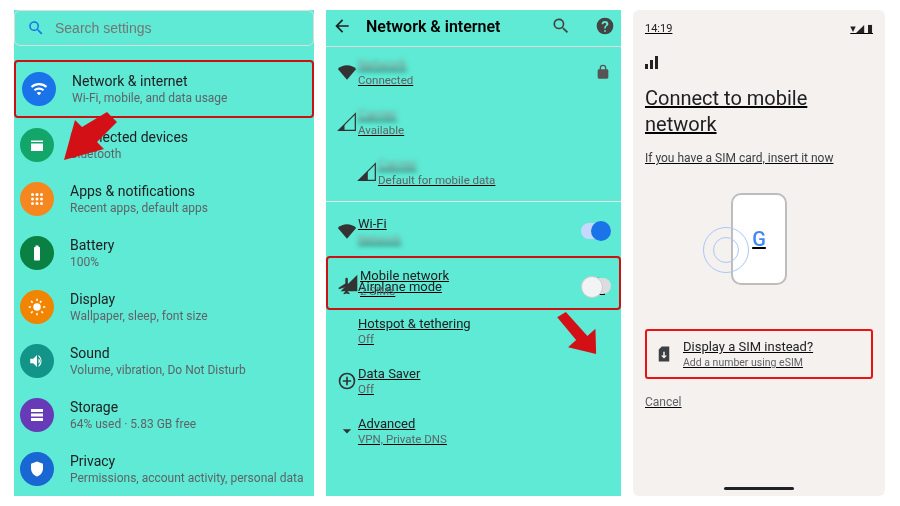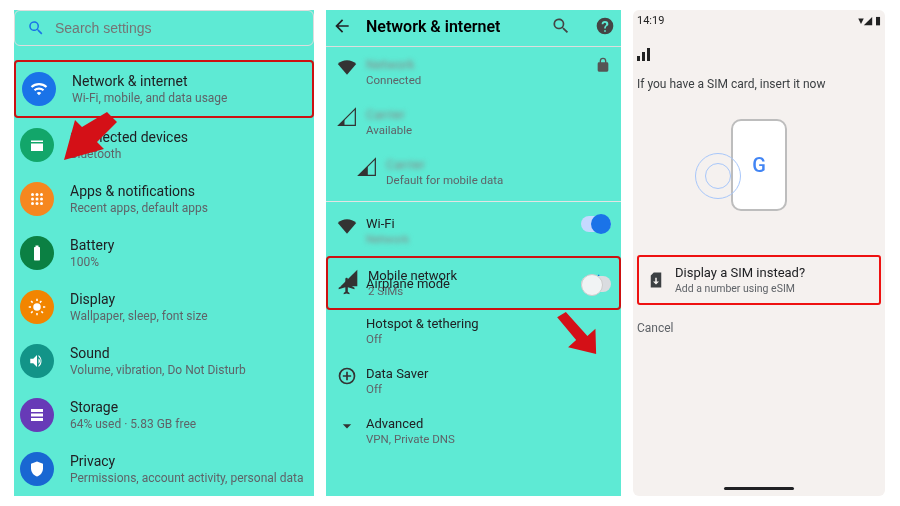--- a/index.html
+++ b/index.html
@@ -8,21 +8,21 @@
       height: 506px;
       font-family: Roboto, Arial, sans-serif;
       background: #fff;
       display: flex;
       gap: 12px;
       padding: 10px 14px;
     }
     .col { background:#5eead4; }
     .col1 { width: 300px; }
     .col2 { width: 295px; }
-    .col3 { width: 252px; background:#f5f1ef; border-radius:6px; position:relative; padding:4px; }
+    .col3 { width: 252px; background:#f5f1ef; border-radius:6px; position:relative; padding:12px;text-decoration:underline; }
 
     
     .search-box {
       display:flex; align-items:center;
       border:1px solid #ddd; border-radius:6px;
       padding:8px 12px; gap:10px;
       margin-bottom:14px;
       color:#5f6368;
     }
     .search-box input {
@@ -46,22 +46,23 @@
 
     
     .c2-header {
       display:flex; align-items:center; gap:14px;
       padding:6px 6px 10px; border-bottom:1px solid #ddd;
     }
     .c2-header .back { width:20px; height:20px; }
     .c2-header .title { font-weight:600; font-size:16px; flex:1; }
     .c2-header .ricon { width:20px; height:20px; fill:#444; }
     .c2-row {
-      display:flex; align-items:flex-start; gap:8px;
+      display:flex; align-items:center; gap:0;
       padding:10px 10px;
+      text-decoration:underline;
     }
     .c2-row .lead { width:22px; display:flex; justify-content:center; }
     .c2-row .lead svg { width:20px; height:20px; fill:#333; }
     .c2-row .info .t1 { font-size:13px; color:#202124; }
     .c2-row .info .t2 { font-size:11.5px; color:#5f6368; margin-top:1px; }
     .blurred { filter: blur(2.5px); color:#888 !important; }
     .lock { width:16px; height:16px; fill:#555; margin-left:auto; }
     .divider { border-bottom:1px solid #e4e4e4; margin:4px 0; }
     .switch {
       width:30px; height:16px; background:#c5d9ff; border-radius:10px; position:relative; margin-left:auto; flex-shrink:0;
@@ -342,20 +343,21 @@
 <div class="col col3">
   <div class="statusbar">
     <span>14:19</span>
     <span>▾◢ ▮</span>
   </div>
   <div class="signal-bars">
     <span style="height:5px"></span>
       <span style="height:9px"></span>
       <span style="height:13px"></span>
   </div>
+  <div class="c3-title">Connect to mobile network</div>
   <div class="c3-sub">If you have a SIM card, insert it now</div>
   <div class="phone-illus">
     <div class="ripple"></div>
       <div class="ripple ripple2"></div>
     <div class="phone-rect">
       <span class="google-g"><span style="color:#4285F4">G</span></span>
     </div>
   </div>
   <div class="download-box">
     <svg width="18" height="18" viewBox="0 0 24 24" fill="#3c4043">

